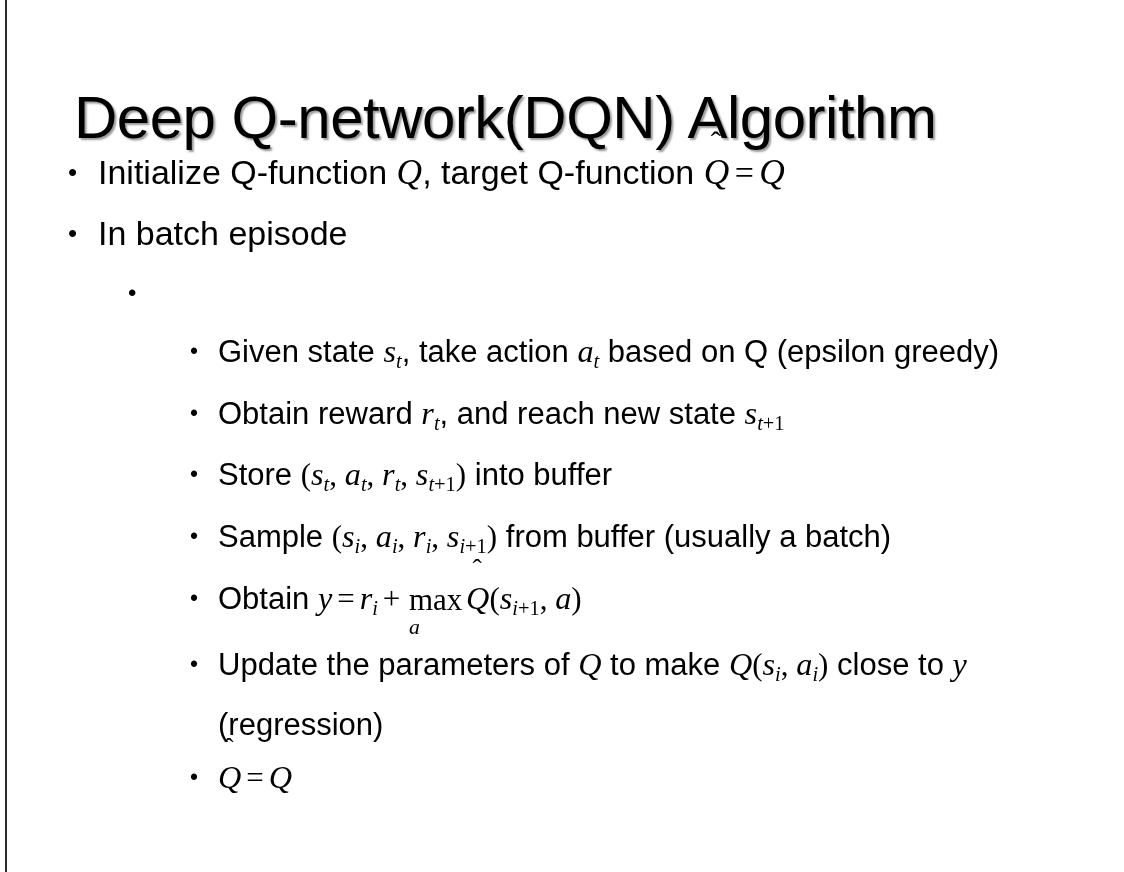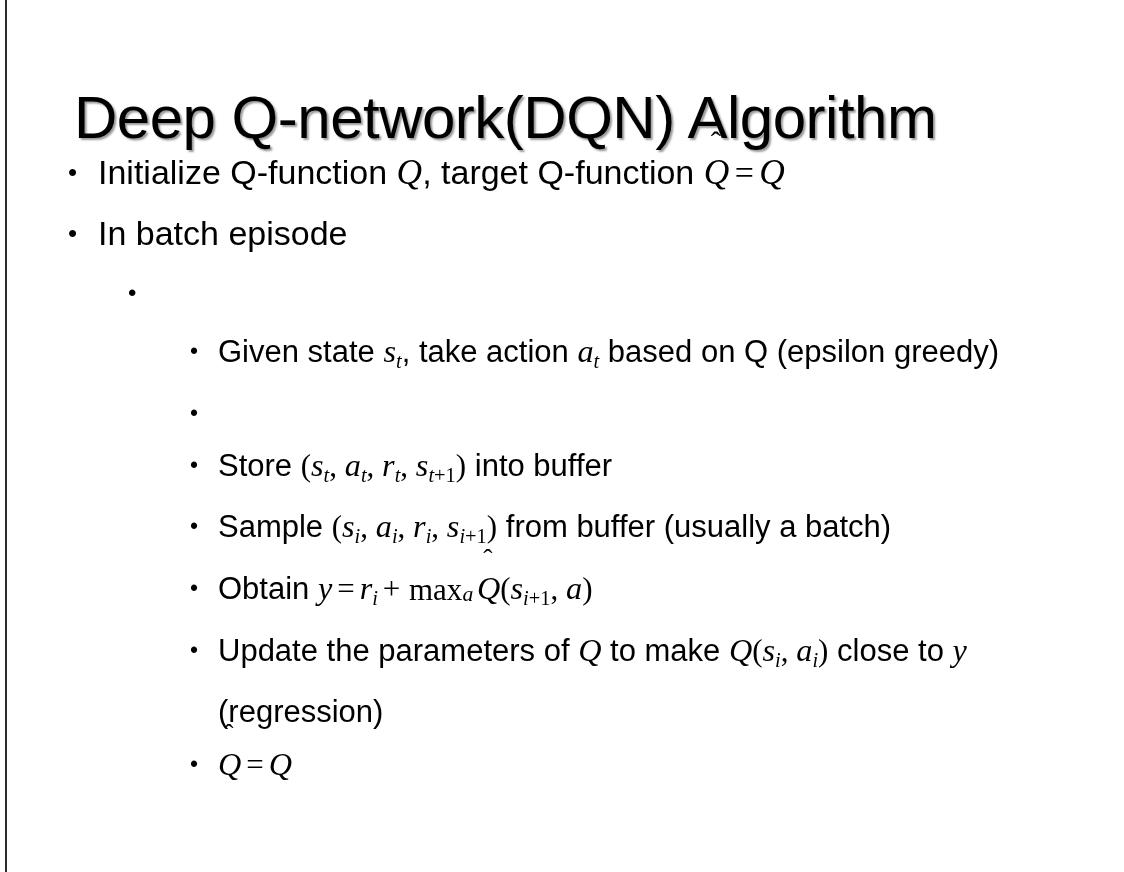--- a/index.html
+++ b/index.html
@@ -149,22 +149,22 @@
     transform: translateX(-58%);
     font-family: "Liberation Serif", serif;
     font-style: normal;
     font-size: 0.86em;
     line-height: 1;
   }
 
   
   .maxop {
     display: inline-flex;
-    flex-direction: row;
-    align-items: flex-end;
+    flex-direction: column;
+    align-items: flex-start;
     vertical-align: baseline;
     line-height: 1;
     margin: 0 0.12em;
     position: relative;
     top: 0.04em;
   }
   .maxop .maxop-name {
     font-family: "Liberation Serif", serif;
     font-style: normal;
     font-size: 1em;
@@ -198,20 +198,21 @@
       </div>
       <div class="bullet-row lvl2">
         <span class="bullet-marker">•</span>
       </div>
       <div class="bullet-row lvl3">
         <span class="bullet-marker">•</span>
         <span class="bullet-text"><span>Given state </span><span><span class="math">s</span><span class="mathsub">t</span></span><span>, take action </span><span><span class="math">a</span><span class="mathsub">t</span></span><span> based on Q (epsilon greedy)</span></span>
       </div>
       <div class="bullet-row lvl3">
         <span class="bullet-marker">•</span>
+        <span class="bullet-text"><span>Obtain reward </span><span><span class="math">r</span><span class="mathsub">t</span></span><span>, and reach new state </span><span><span class="math">s</span><span class="mathsub">t<span class="num">+1</span></span></span></span>
       </div>
       <div class="bullet-row lvl3">
         <span class="bullet-marker">•</span>
         <span class="bullet-text"><span>Store </span><span class="math-up">(</span><span><span class="math">s</span><span class="mathsub">t</span></span><span class="math-up">, </span><span><span class="math">a</span><span class="mathsub">t</span></span><span class="math-up">, </span><span><span class="math">r</span><span class="mathsub">t</span></span><span class="math-up">, </span><span><span class="math">s</span><span class="mathsub">t<span class="num">+1</span></span></span><span class="math-up">)</span><span> into buffer</span></span>
       </div>
       <div class="bullet-row lvl3">
         <span class="bullet-marker">•</span>
         <span class="bullet-text"><span>Sample </span><span class="math-up">(</span><span><span class="math">s</span><span class="mathsub">i</span></span><span class="math-up">, </span><span><span class="math">a</span><span class="mathsub">i</span></span><span class="math-up">, </span><span><span class="math">r</span><span class="mathsub">i</span></span><span class="math-up">, </span><span><span class="math">s</span><span class="mathsub">i<span class="num">+1</span></span></span><span class="math-up">)</span><span> from buffer (usually a batch)</span></span>
       </div>
       <div class="bullet-row lvl3">

